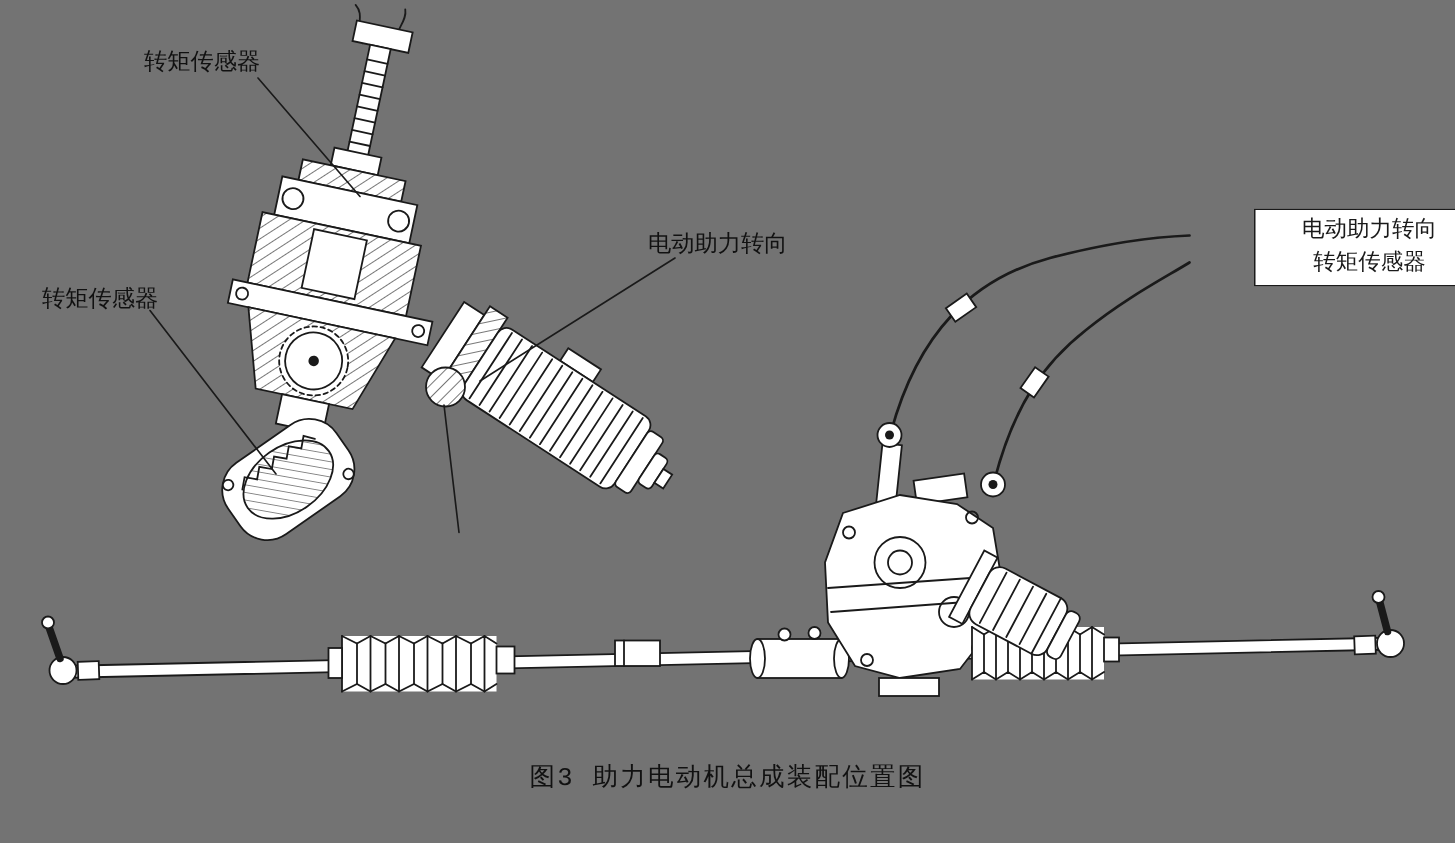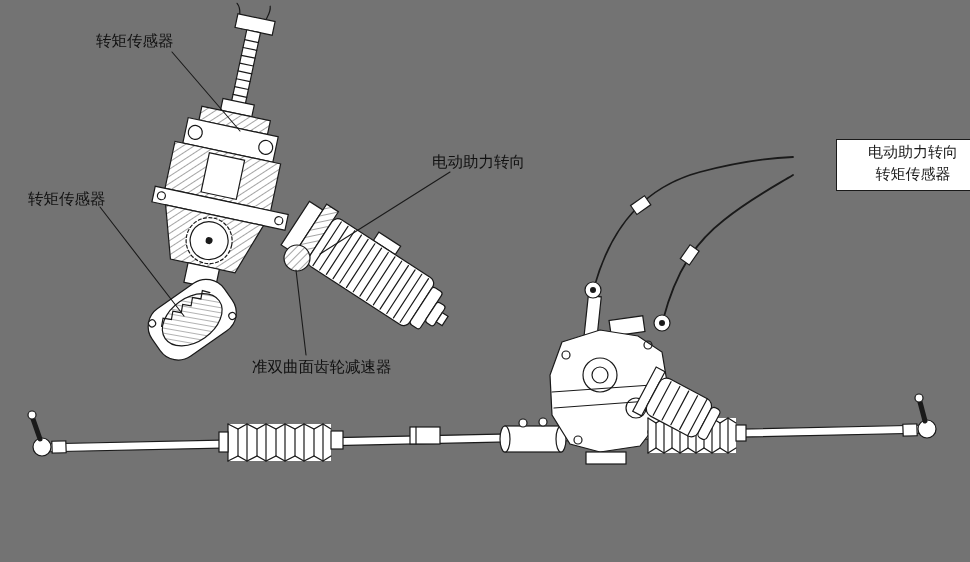--- a/index.html
+++ b/index.html
@@ -202,21 +202,21 @@
 
     </g>
   </svg>
 
   <div class="lbl" style="left:96px;top:31px">转矩传感器</div>
 
   <div class="lbl" style="left:28px;top:189px">转矩传感器</div>
 
   <div class="lbl" style="left:432px;top:152px">电动助力转向</div>
 
-  <div class="lbl" style="left:252px;top:357px">准双曲面齿轮减速器</div>
 
   <div class="control-box">
     <div>电动助力转向</div>
     <div>转矩传感器</div>
   </div>
 
+  <div class="caption">图3 助力电动机总成装配位置图</div>
 
 </div>
 
 </body></html>

